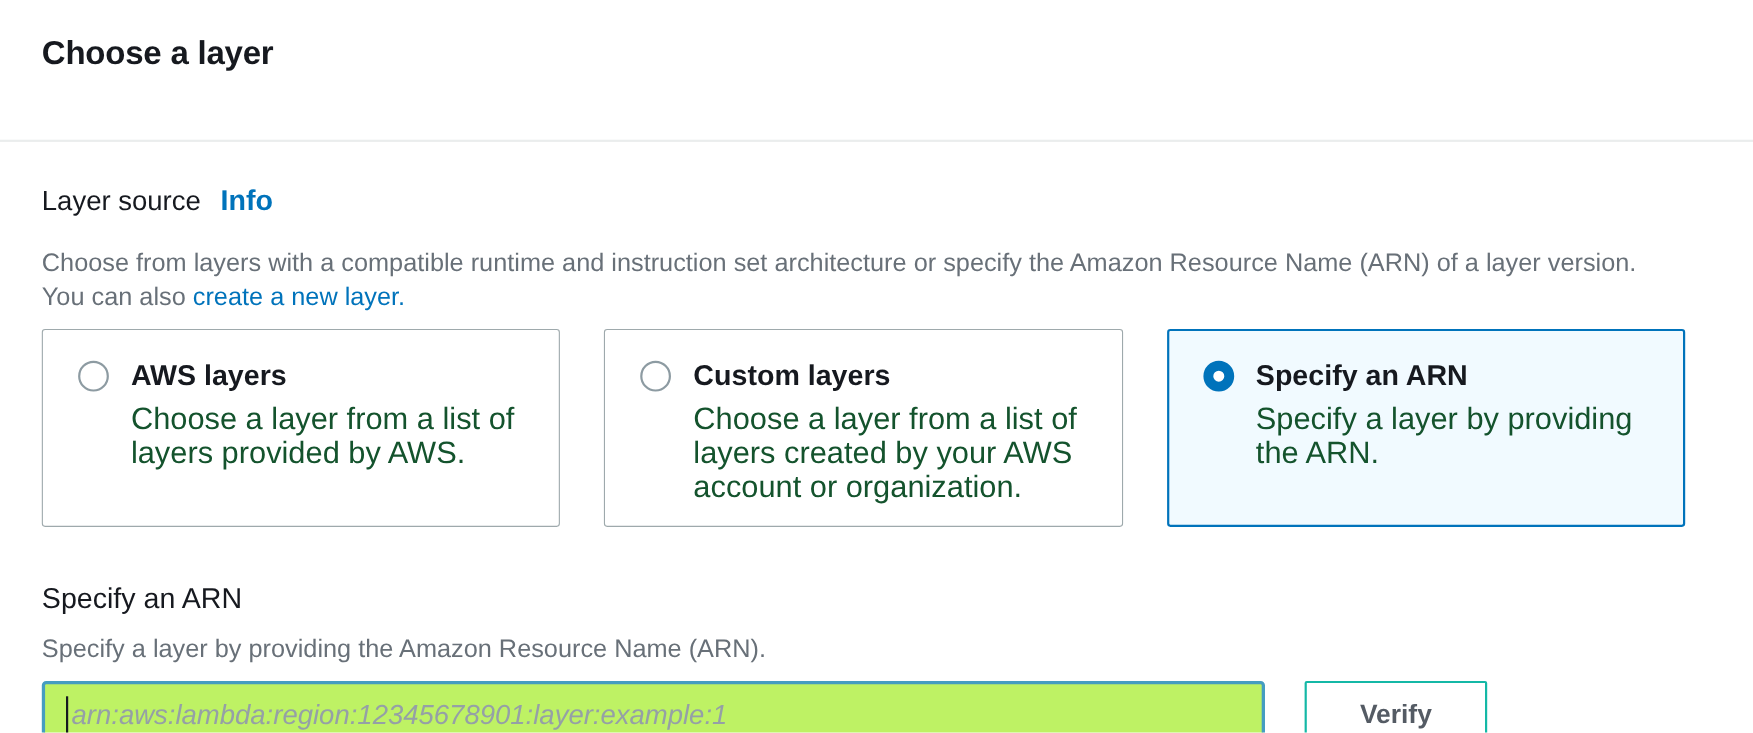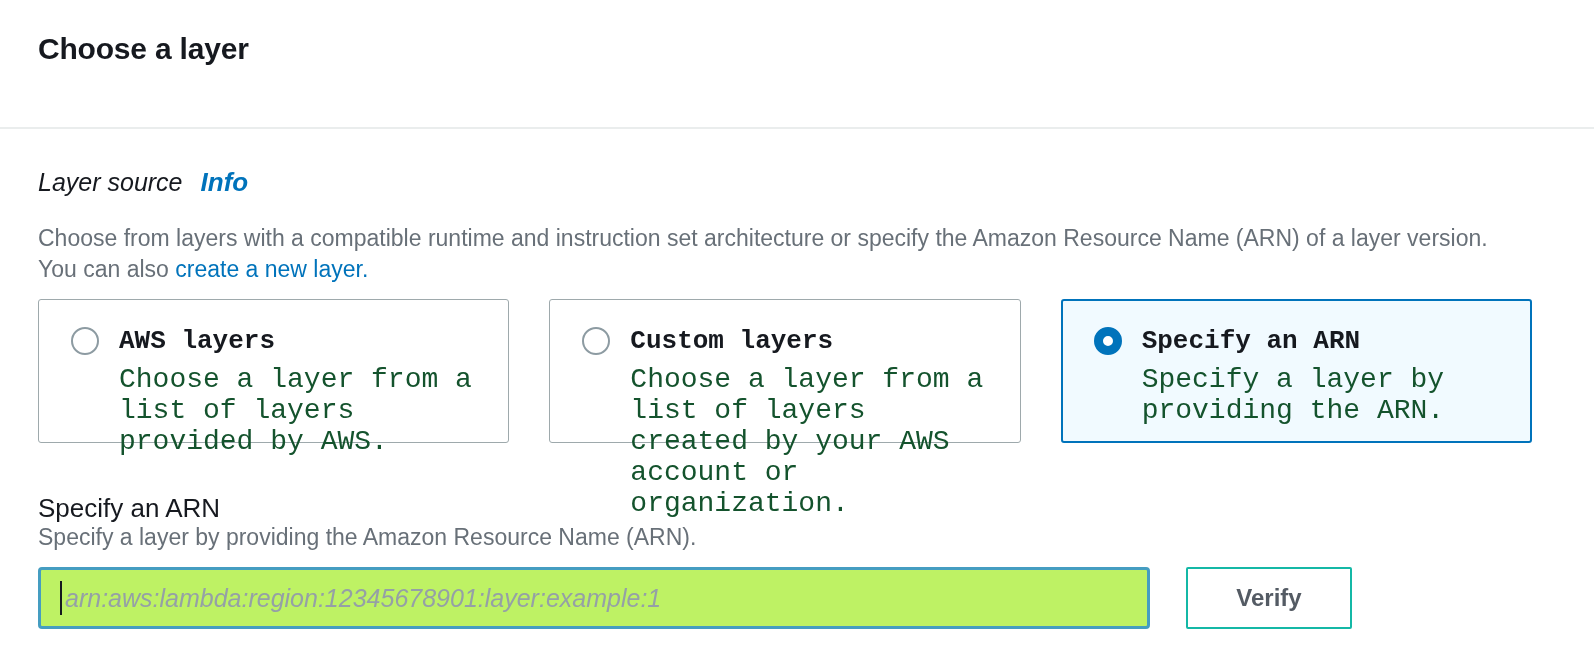--- a/index.html
+++ b/index.html
@@ -23,21 +23,20 @@
     letter-spacing: -0.2px;
   }
   .content {
     padding: 0 62px 0 38px;
   }
   .label-row {
     margin-top: 38px;
     display: flex;
     align-items: baseline;
     gap: 18px;
-    font-style: italic;
   }
   .section-label {
     font-size: 25px;
     font-weight: 400;
     color: #16191f;
   }
   .info-link {
     font-size: 26px;
     font-weight: 700;
     color: #0073bb;
@@ -56,27 +55,26 @@
     text-decoration: none;
     cursor: pointer;
   }
   .cards {
     margin-top: 14px;
     display: flex;
     gap: 40px;
   }
   .card {
     flex: 1 1 0;
-    height: 144px;
+    height: 180px;
     border: 1px solid #9ea9ac;
     border-radius: 3px;
     background: #ffffff;
     padding: 26px 28px 0 32px;
     cursor: pointer;
-    font-family: Liberation Mono, monospace;
   }
   .card.selected {
     border: 2px solid #0073bb;
     background: #f1faff;
     padding: 25px 27px 0 31px;
   }
   .card-head {
     display: flex;
     align-items: center;
     gap: 20px;
@@ -102,21 +100,21 @@
     line-height: 31px;
     color: #14532d;
   }
   .arn-section { margin-top: 50px; }
   .arn-title {
     font-size: 26px;
     font-weight: 400;
     color: #16191f;
   }
   .arn-desc {
-    margin-top: 0;
+    margin-top: 16px;
     font-size: 23px;
     color: #687078;
   }
   .input-row {
     margin-top: 16px;
     display: flex;
     gap: 36px;
     align-items: stretch;
   }
   .arn-input-wrap {

